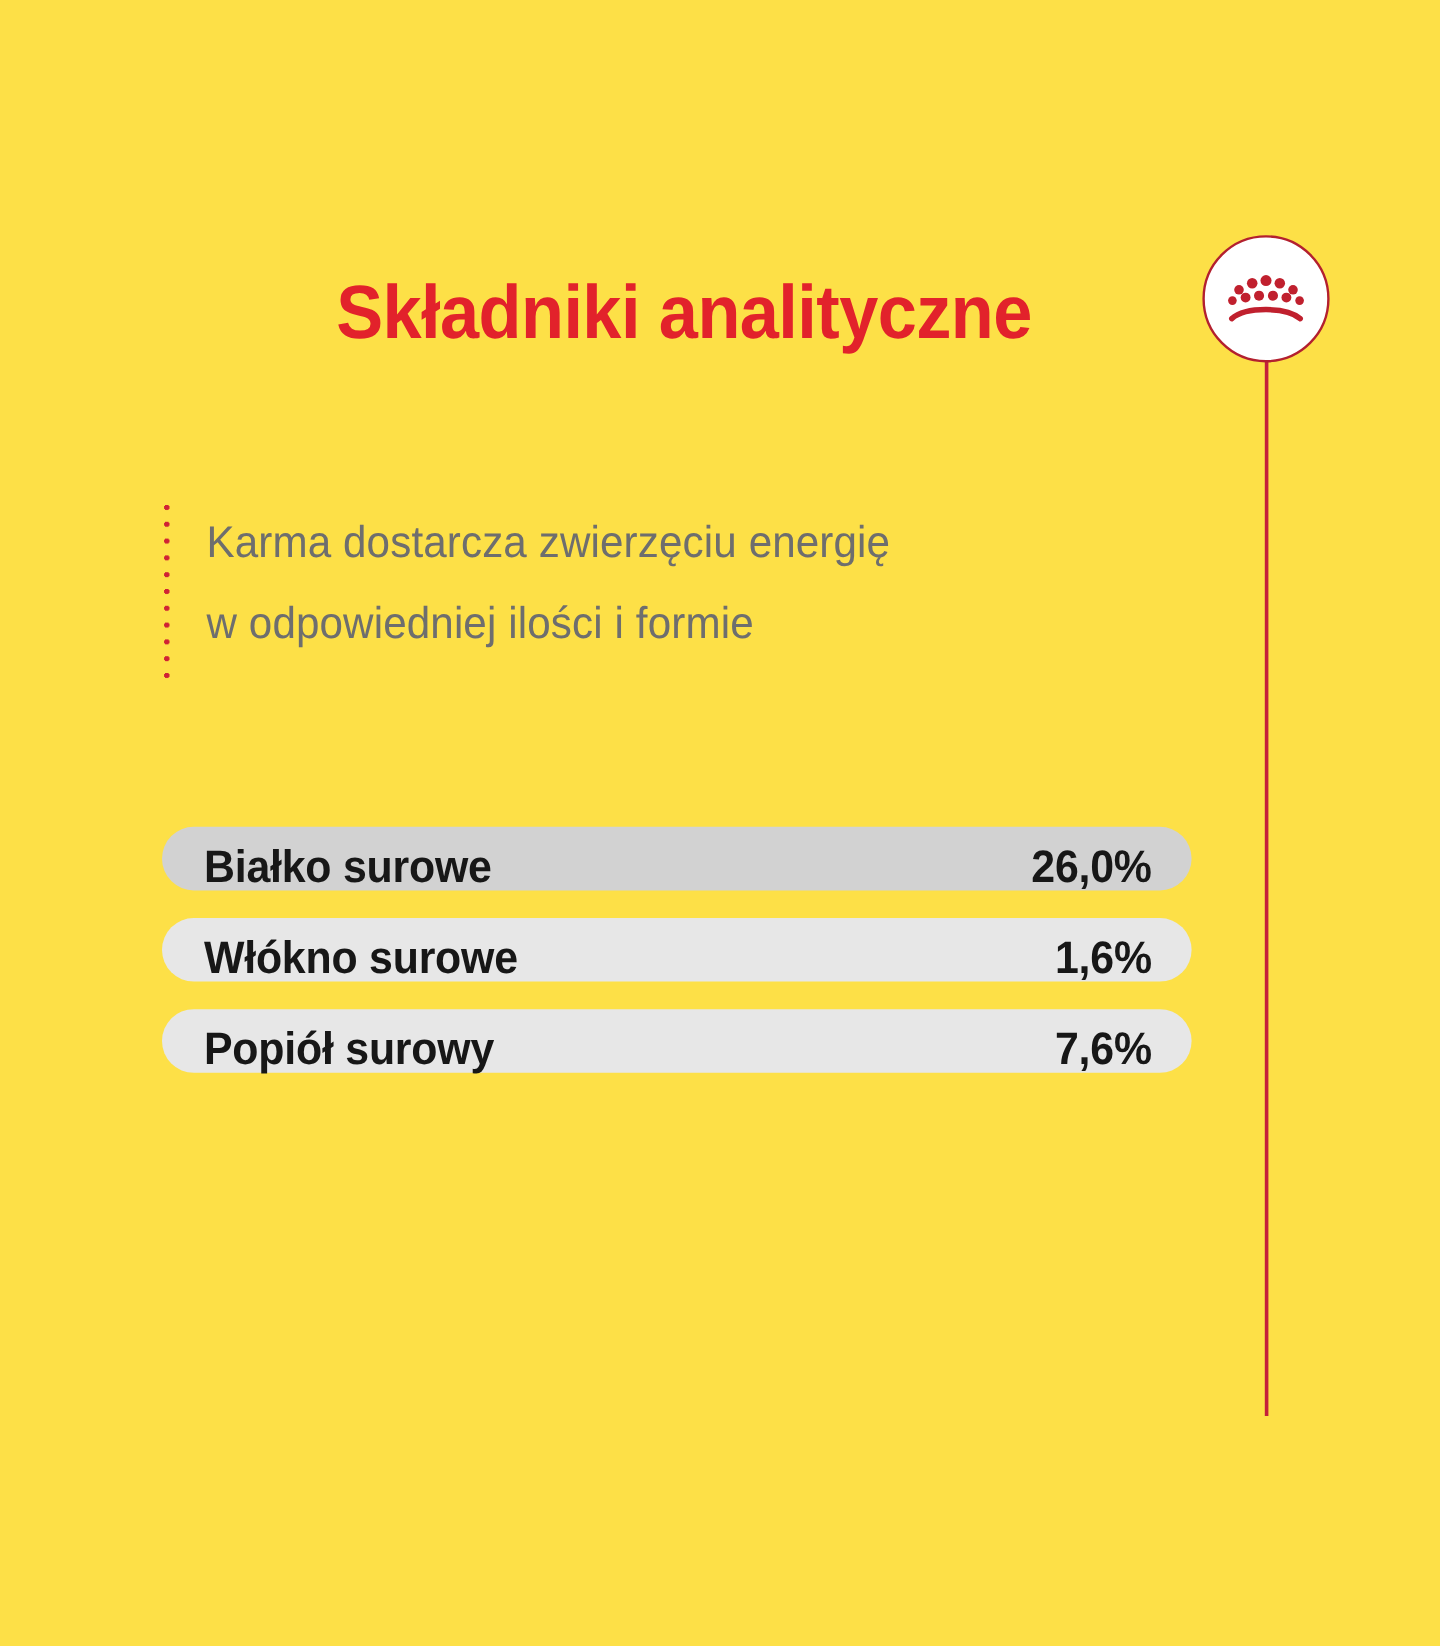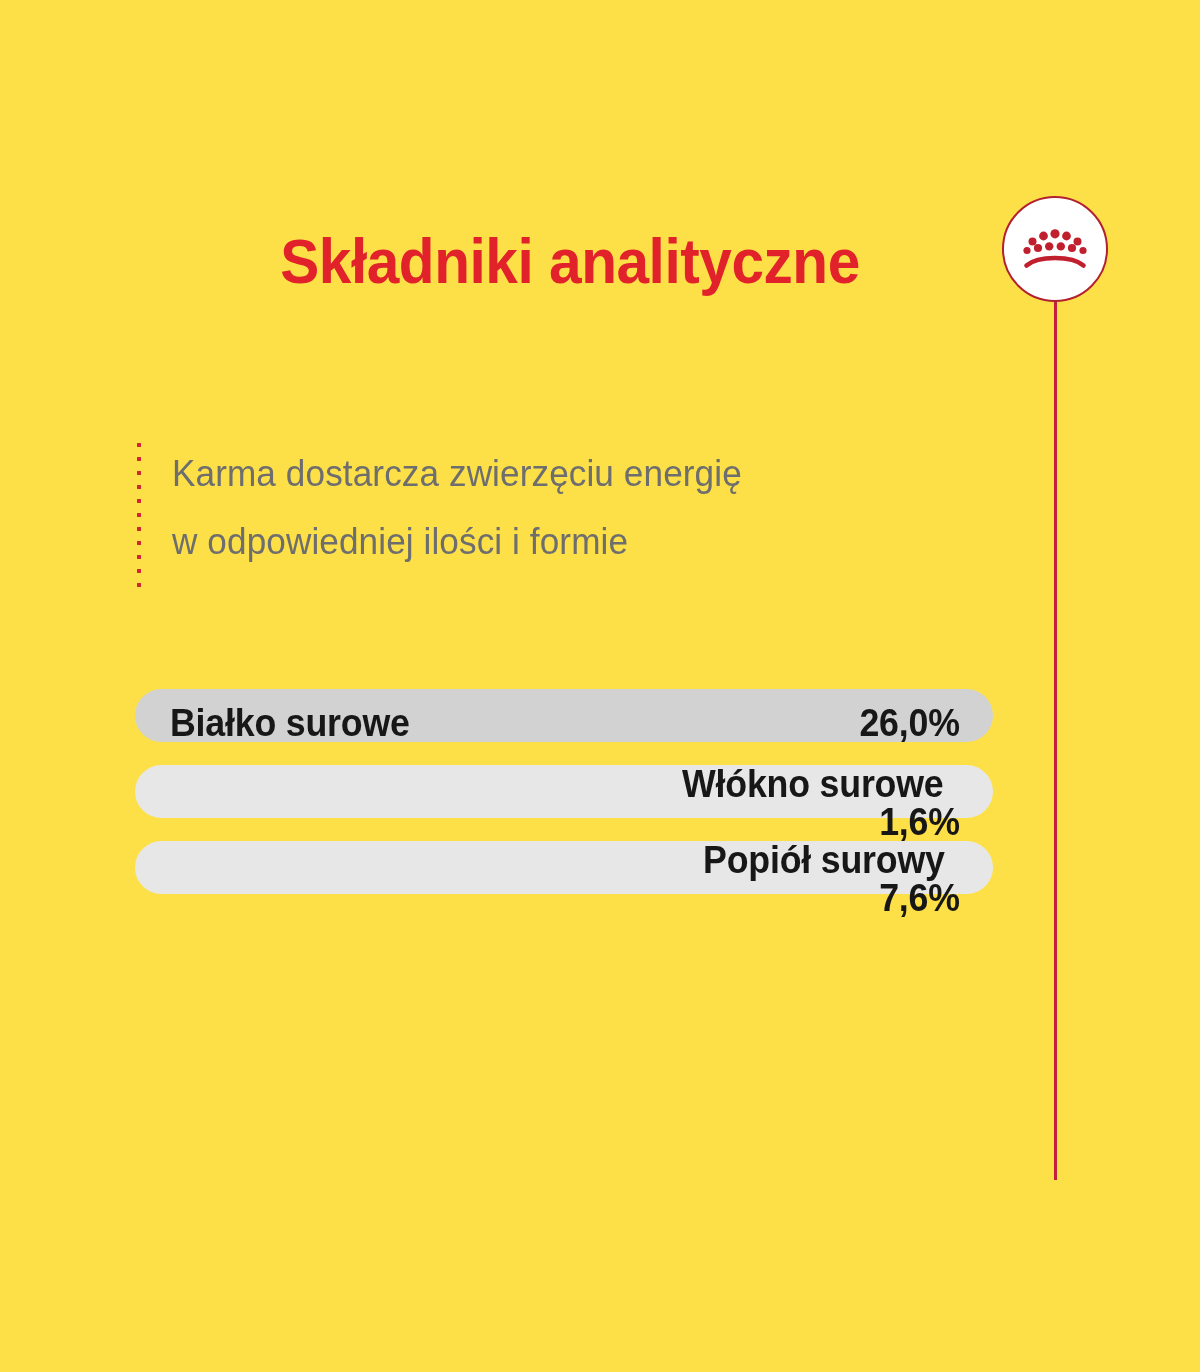--- a/index.html
+++ b/index.html
@@ -76,21 +76,21 @@
     letter-spacing: -0.5px;
     transform: scaleX(0.93);
     transform-origin: center top;
     white-space: nowrap;
   }
 
   
   .subtitle-block {
     position: absolute;
     left: 136px;
-    top: 440px;
+    top: 418px;
     width: 760px;
     display: flex;
     align-items: flex-start;
   }
   .dotted-rule {
     width: 6px;
     flex: 0 0 6px;
     height: 150px;
     margin-top: 2px;
     background-image: radial-gradient(circle at 3px 3px, #d02334 2.1px, rgba(255,255,255,0) 2.4px);
@@ -124,21 +124,21 @@
     border-radius: 29px;
     margin-bottom: 23px;
     display: flex;
     align-items: flex-end;
     justify-content: space-between;
     padding: 0 33px 0 35px;
     box-sizing: border-box;
   }
   .row:last-child { margin-bottom: 0; }
   .row.dark  { background: #d2d2d2; }
-  .row.light { background: #e7e7e7; flex-direction: column; }
+  .row.light { background: #e7e7e7; }
 
   .row-label,
   .row-value {
     color: #171717;
     font-family: "Liberation Sans Narrow", "Liberation Sans", "DejaVu Sans Condensed", sans-serif;
     font-weight: 700;
     font-size: 38px;
     line-height: 1;
     letter-spacing: -0.2px;
     transform: scaleX(0.94);

